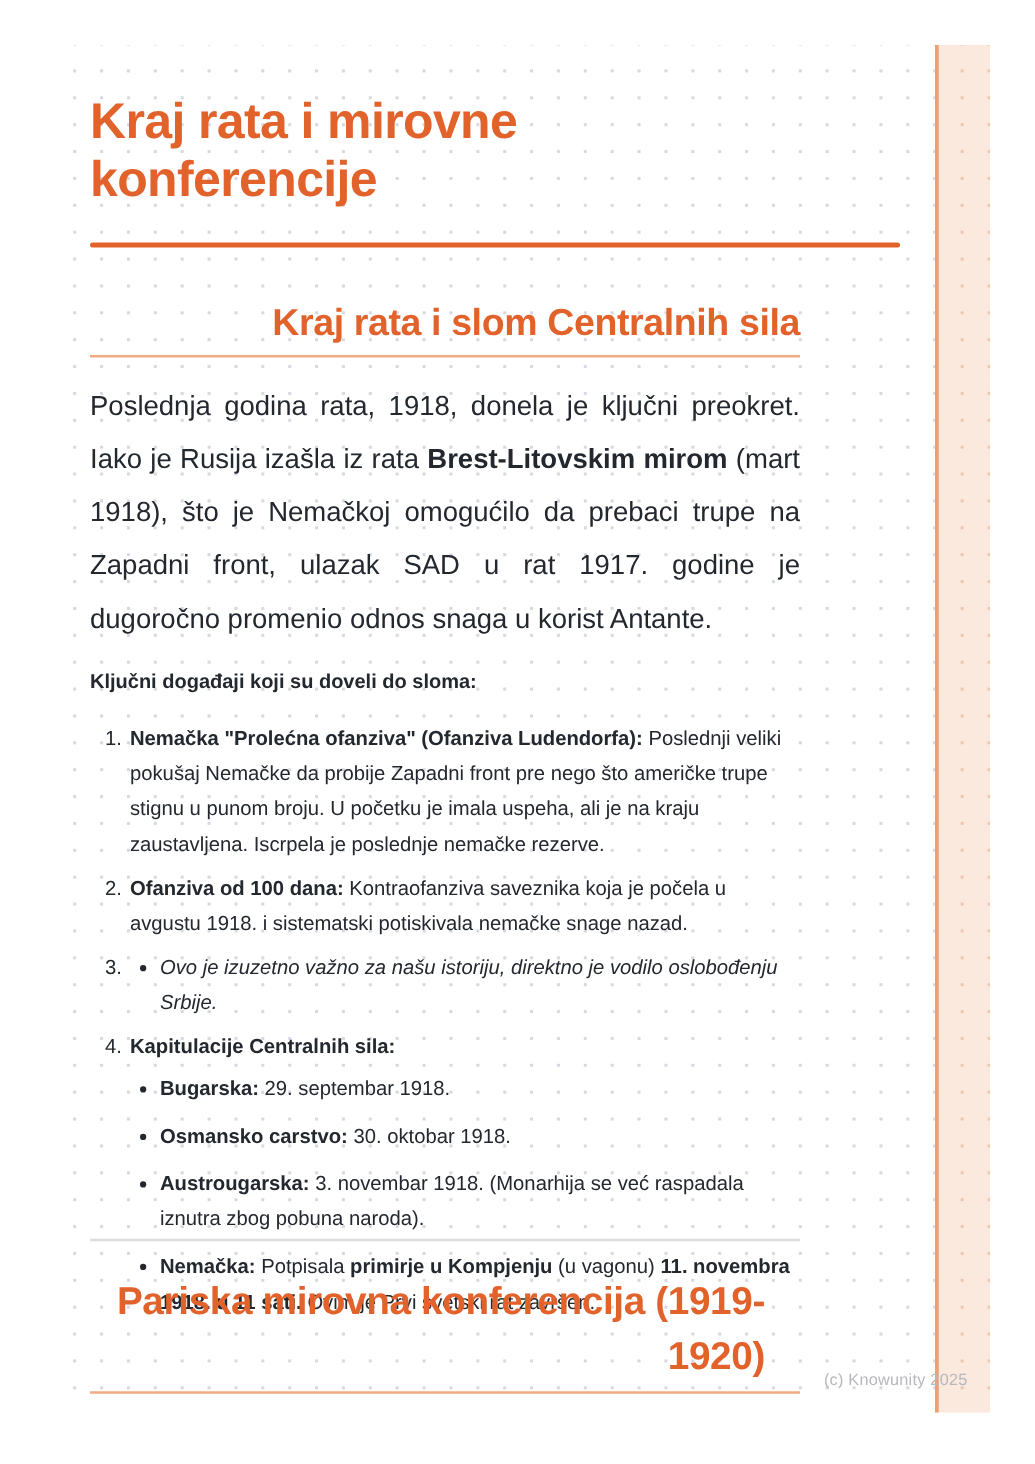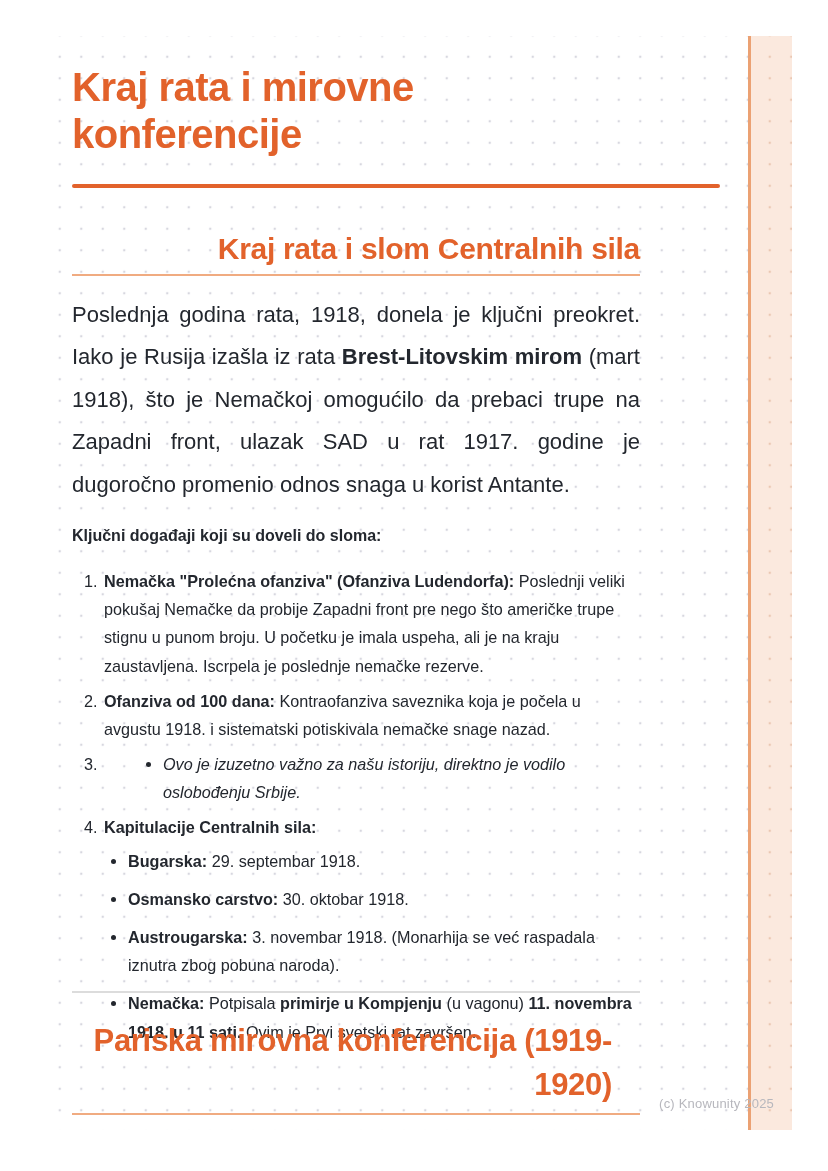--- a/index.html
+++ b/index.html
@@ -27,21 +27,21 @@
     width: 44px; height: 1094px;
     box-sizing: border-box;
     background-color: #fbe9de;
     border-left: 3px solid #eba173;
     background-image: radial-gradient(circle, #eac7b2 1.1px, rgba(0,0,0,0) 1.6px);
     background-size: 21.5px 21.5px;
     background-position: 8px 10px;
   }
 
   .content {
-    position: absolute; left: 72px; top: 50px; width: 568px;
+    position: absolute; left: 72px; top: 60px; width: 568px;
   }
 
   h1 {
     margin: 14px 0 0 0;
     font-size: 40px; line-height: 1.18;
     letter-spacing: -0.5px;
     color: #e2622b;
     font-weight: bold;
   }
   .title-rule {
@@ -81,21 +81,21 @@
     padding-left: 30px;
     font-size: 16.2px; line-height: 1.74;
   }
   ol.events > li { margin-bottom: 7px; padding-left: 2px; }
 
   ul.note {
     list-style: disc;
     margin: 2px 0 0 0;
     padding-left: 24px;
   }
-  ul.note > li { font-style: italic; margin-left: 35px; }
+  ul.note > li { font-style: italic; }
 
   ul.caps {
     list-style: disc;
     margin: 5px 0 0 0;
     padding-left: 24px;
   }
   ul.caps > li { margin-bottom: 10px; }
   ul.caps > li:last-child { margin-bottom: 0; }
 
   .b { font-weight: bold; }

